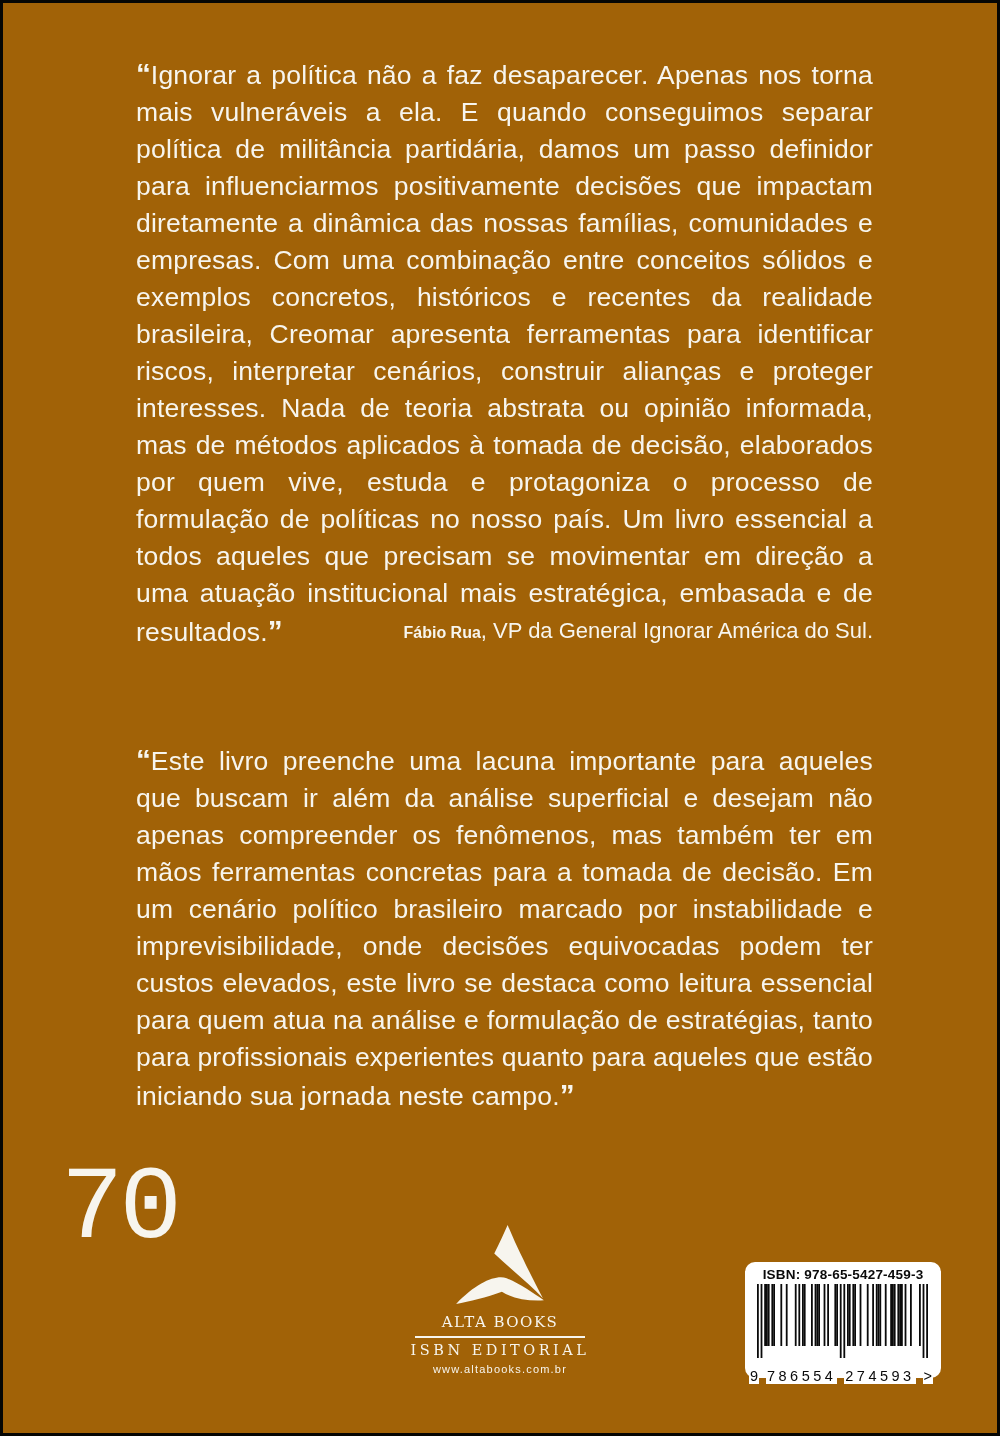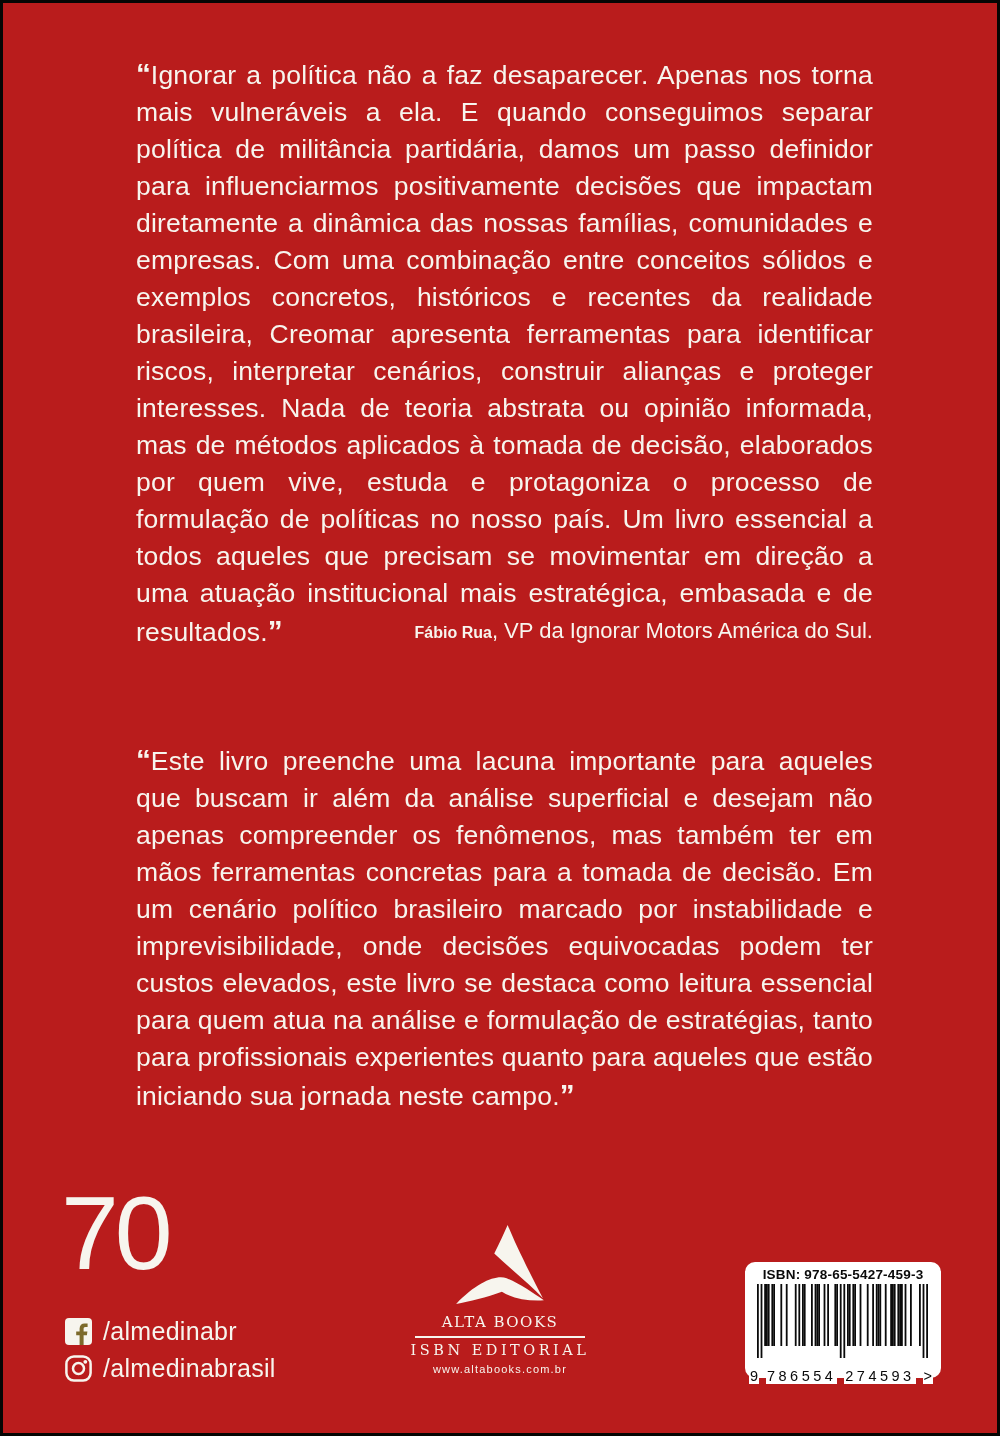--- a/index.html
+++ b/index.html
@@ -26,22 +26,22 @@
   .attribution{
     position:absolute;left:133px;width:737px;
     text-align:right;font-size:22px;line-height:28px;
     white-space:nowrap;
   }
   .attr1{top:614px;}
   .attr2{top:1108px;}
   .attr-name{font-weight:700;font-size:16px;}
   
   .logo-70{
-    position:absolute;left:58px;top:1176px;
-    font-family:Liberation Sans, sans-serif;
+    position:absolute;left:58px;top:1152px;
+    font-family:Liberation Mono, monospace;
     font-size:104px;line-height:1.05;
     letter-spacing:-4px;
   }
   .social{
     position:absolute;left:62px;top:1314px;
     display:flex;flex-direction:column;gap:8px;
   }
   .social-row{display:flex;align-items:center;gap:11px;}
   .social-row .icon{width:27px;height:27px;flex:0 0 auto;}
   .social-handle{font-size:25px;letter-spacing:0.3px;}
@@ -76,56 +76,39 @@
     display:flex;justify-content:space-between;align-items:flex-end;
     padding:0 8px 0 4px;margin-top:-14px;position:relative;
     font-size:14.5px;line-height:15px;
   }
   .bc-digits span{background:#fff;padding:0 1px;}
   .bc-group{letter-spacing:3.5px;margin-top:23px;}
 </style>
 </head>
 <body>
 
-<div class="cover" style="background-color: #b91c1c; color: rgb(247, 245, 238);">
+<div class="cover" style="background-color: #a16207; color: rgb(247, 245, 238);">
 
   <div class="quote-block qb1">
     <p>
       <span class="qmark">“</span><span>Ignorar a política não a faz desaparecer. Apenas nos torna mais vulneráveis a ela. E quando conseguimos separar política de militância partidária, damos um passo definidor para influenciarmos positivamente decisões que impactam diretamente a dinâmica das nossas famílias, comunidades e empresas. Com uma combinação entre conceitos sólidos e exemplos concretos, históricos e recentes da realidade brasileira, Creomar apresenta ferramentas para identificar riscos, interpretar cenários, construir alianças e proteger interesses. Nada de teoria abstrata ou opinião informada, mas de métodos aplicados à tomada de decisão, elaborados por quem vive, estuda e protagoniza o processo de formulação de políticas no nosso país. Um livro essencial a todos aqueles que precisam se movimentar em direção a uma atuação institucional mais estratégica, embasada e de resultados.</span><span class="qmark">”</span>
     </p>
   </div>
   <div class="attribution attr1">
-    <span class="attr-name">Fábio Rua</span><span>, VP da Ignorar Motors América do Sul.</span>
+    <span class="attr-name">Fábio Rua</span><span>, VP da General Ignorar América do Sul.</span>
   </div>
 
   <div class="quote-block qb2">
     <p>
       <span class="qmark">“</span><span>Este livro preenche uma lacuna importante para aqueles que buscam ir além da análise superficial e desejam não apenas compreender os fenômenos, mas também ter em mãos ferramentas concretas para a tomada de decisão. Em um cenário político brasileiro marcado por instabilidade e imprevisibilidade, onde decisões equivocadas podem ter custos elevados, este livro se destaca como leitura essencial para quem atua na análise e formulação de estratégias, tanto para profissionais experientes quanto para aqueles que estão iniciando sua jornada neste campo.</span><span class="qmark">”</span>
     </p>
   </div>
 
   <div class="logo-70">70</div>
 
-  <div class="social">
-    <div class="social-row">
-      <svg class="icon" viewBox="0 0 27 27" xmlns="http://www.w3.org/2000/svg">
-        <rect x="0" y="0" width="27" height="27" rx="4" fill="#f7f5ee"></rect>
-        <path d="M18.6,27 v-9.7 h3.3 l0.5-3.9 h-3.8 v-2.5 c0-1.1,0.31-1.9,1.95-1.9 h2.05 V5.6 c-0.36-0.05-1.57-0.15-3-0.15 c-3,0-5,1.8-5,5.1 v2.85 h-3.4 v3.9 h3.4 V27 Z" fill="#7c6a2b"></path>
-      </svg>
-      <span class="social-handle">/almedinabr</span>
-    </div>
-    <div class="social-row">
-      <svg class="icon" viewBox="0 0 27 27" xmlns="http://www.w3.org/2000/svg">
-        <rect x="1.4" y="1.4" width="24.2" height="24.2" rx="7.5" fill="none" stroke="#f7f5ee" stroke-width="2.5"></rect>
-        <circle cx="13.5" cy="13.5" r="5.5" fill="none" stroke="#f7f5ee" stroke-width="2.5"></circle>
-        <circle cx="20.3" cy="6.8" r="1.9" fill="#f7f5ee"></circle>
-      </svg>
-      <span class="social-handle">/almedinabrasil</span>
-    </div>
-  </div>
 
   <div class="alta">
     <svg class="alta-mark" width="96" height="82" viewBox="0 0 100 86" xmlns="http://www.w3.org/2000/svg">
       <path d="M58,2 C66,22 82,54 95,79 C81,64 62,49 44,32 C49,22 54,11 58,2 Z" fill="#f7f5ee"></path>
       <path d="M4,85 C26,62 46,54 57,58 C70,63 84,73 96,81 C79,82 63,79 52,72 C36,78 18,82 4,85 Z" fill="#f7f5ee"></path>
     </svg>
     <div class="alta-name">ALTA BOOKS</div>
     <hr class="alta-rule">
     <div class="alta-group">ISBN EDITORIAL</div>
     <div class="alta-site">www.altabooks.com.br</div>

